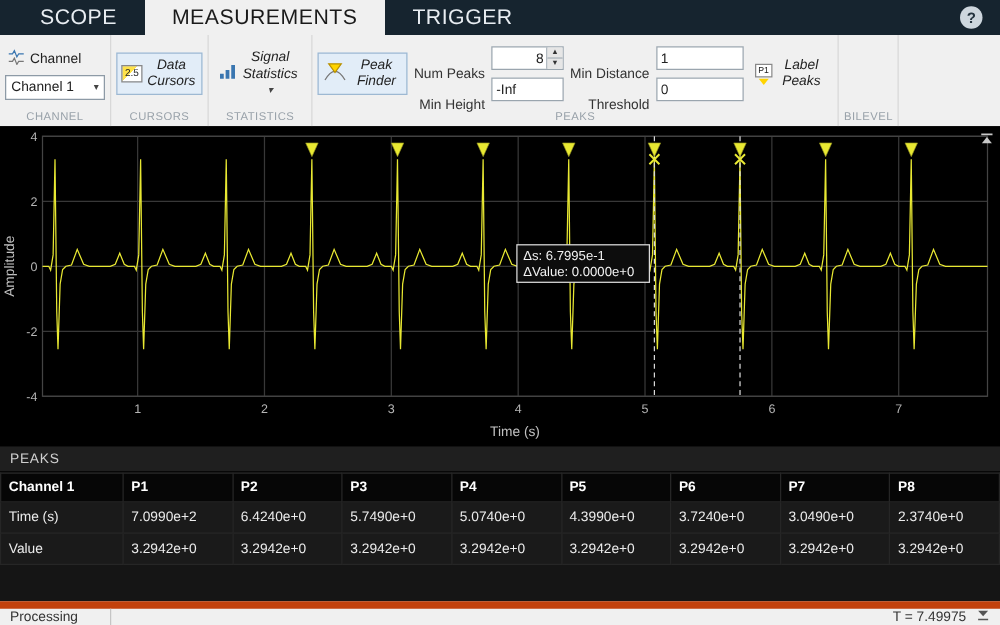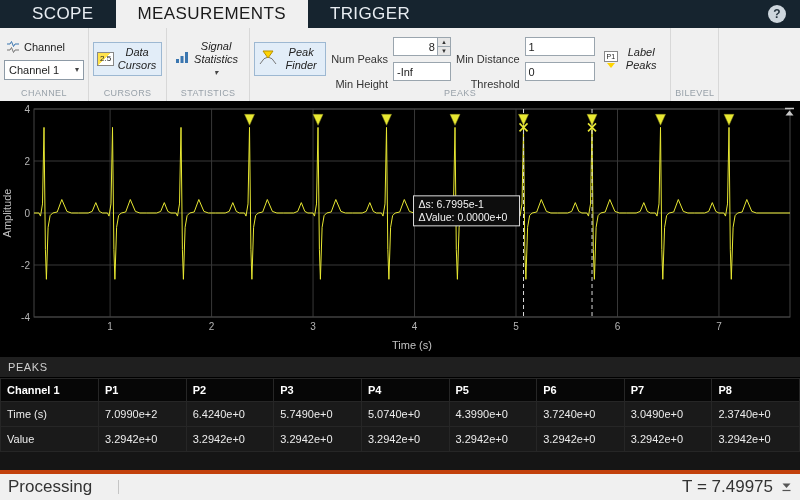--- a/index.html
+++ b/index.html
@@ -58,21 +58,21 @@
 
   
   .peaks-panel {flex:1;background:#151515;display:flex;flex-direction:column;overflow:hidden;}
   .peaks-header {height:21px;line-height:21px;padding:0 8px;font-size:11px;letter-spacing:.6px;color:#cfcfcf;background:#1f1f1f;border-bottom:1px solid #000;flex:none;}
   table.peaks-table {width:100%;border-collapse:collapse;table-layout:fixed;}
   .peaks-table th {background:#060606;color:#fff;font-weight:bold;font-size:11px;text-align:left;padding:5px 6px;border:1px solid #262626;}
   .peaks-table th:first-child {width:98px;}
   .peaks-table td {background:#1a1a1a;color:#ececec;font-size:11px;padding:6px 6px;border:1px solid #262626;}
 
   
-  .statusbar {height:30px;background:#f0f0f0;border-top:4px solid #c2410c;display:flex;align-items:center;padding:0 8px;font-size:17px;color:#333;flex:none;}
+  .statusbar {height:19px;background:#f0f0f0;border-top:6px solid #c2410c;display:flex;align-items:center;padding:0 8px;font-size:11px;color:#333;flex:none;}
   .sb-divider {width:1px;height:14px;background:#c5c5c5;margin-left:26px;}
   .sb-right {margin-left:auto;display:flex;align-items:center;gap:8px;}
 </style>
 </head>
 <body>
 
 <div class="app">
 
   <div class="tabbar">
     <div class="tab">SCOPE</div>

